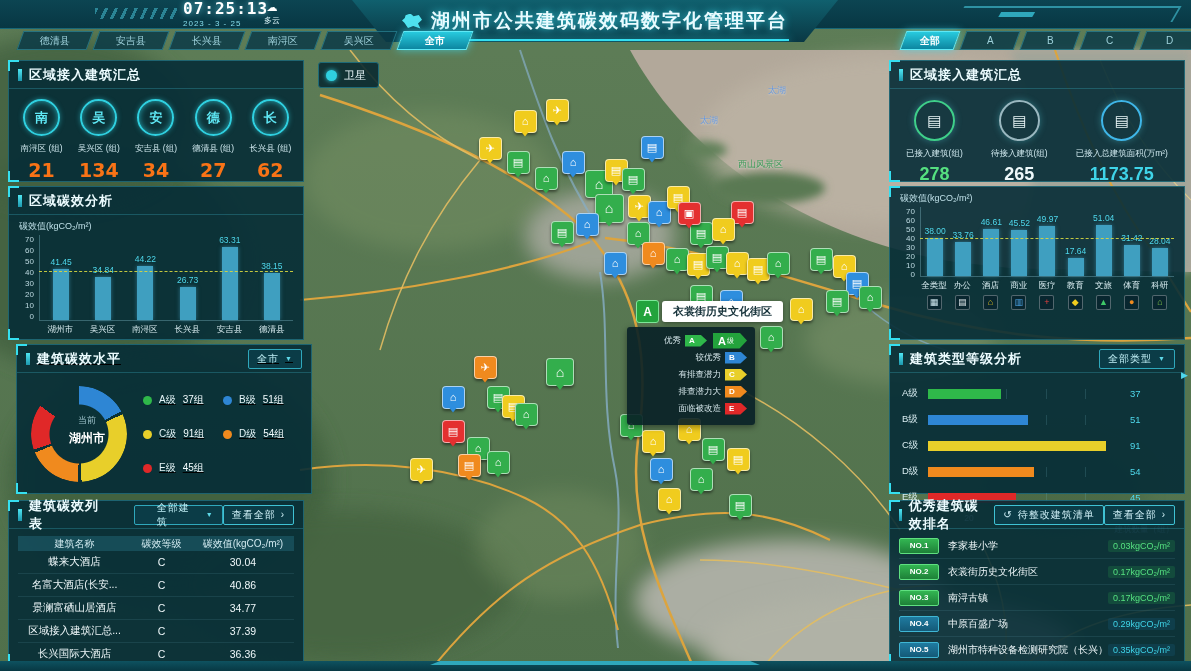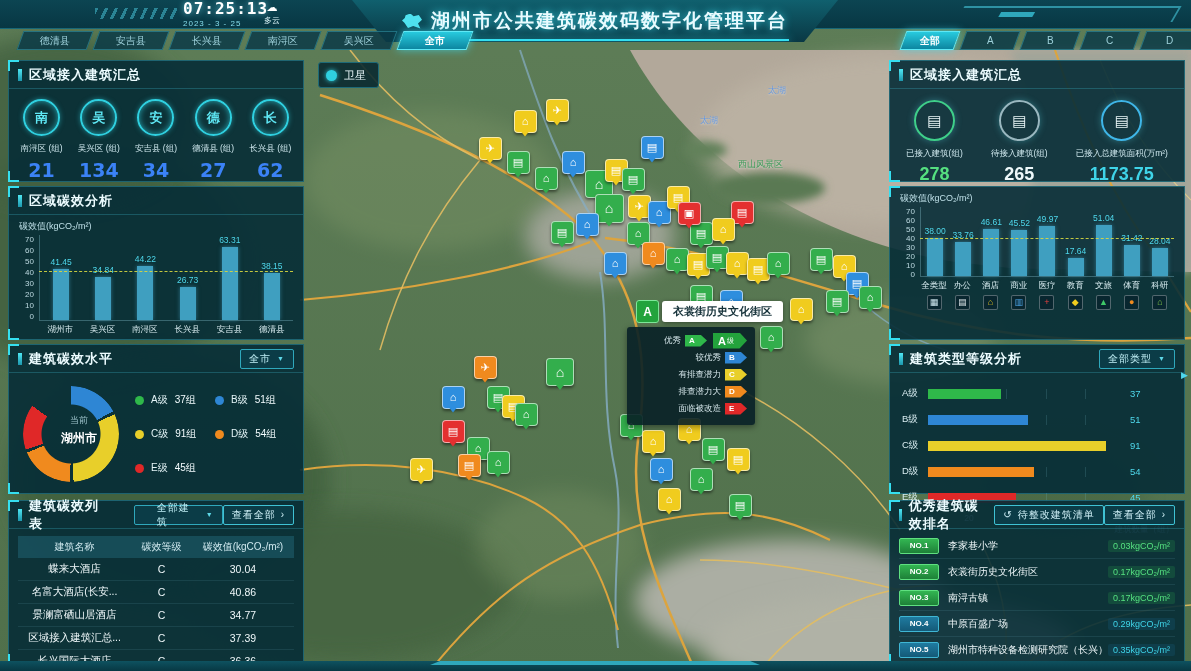--- a/index.html
+++ b/index.html
@@ -57,21 +57,21 @@
       color:#bfeef5;background:rgba(12,62,74,.85);border:1px solid #2fa8bc;border-radius:2px;cursor:pointer;}
   .dd-arrow{font-size:7px;color:#5fd8e8;}
   .btn{display:flex;align-items:center;gap:5px;height:18px;padding:0 8px;font-size:10px;font-weight:normal;color:#cdeef5;
       background:rgba(12,62,74,.85);border:1px solid #3fc2d4;border-radius:2px;cursor:pointer;white-space:nowrap;}
   
   .sum-row{display:flex;justify-content:space-around;padding:10px 4px 6px;}
   .sum-col{display:flex;flex-direction:column;align-items:center;width:56px;}
   .ring{width:33px;height:33px;border-radius:50%;border:2px solid #2fd0e0;box-shadow:0 0 6px rgba(47,208,224,.7) inset,0 0 5px rgba(47,208,224,.5);
       display:flex;align-items:center;justify-content:center;color:#5fe8f5;font-size:13px;font-weight:bold;}
   .sum-label{font-size:8.5px;color:#cfe8ee;margin-top:7px;white-space:nowrap;}
-  .sum-value{font-size:19px;font-weight:bold;color:#3b82f6;margin-top:4px;font-family:"DejaVu Sans",sans-serif;}
+  .sum-value{font-size:19px;font-weight:bold;color:#f97316;margin-top:4px;font-family:"DejaVu Sans",sans-serif;}
   
   .chart-unit{font-size:9px;color:#bfe0e8;padding:5px 0 0 10px;}
   .plot-wrap{position:relative;margin:2px 8px 0 8px;}
   .yticks{position:absolute;left:0;top:0;bottom:0;width:17px;display:flex;flex-direction:column;justify-content:space-between;
       align-items:flex-end;font-size:8px;color:#bcd9e0;}
   .plot{position:absolute;left:22px;right:2px;top:0;bottom:0;border-left:1px solid rgba(140,200,215,.35);
       border-bottom:1px solid rgba(140,200,215,.35);display:flex;align-items:flex-end;}
   .refline{position:absolute;left:22px;right:2px;border-top:1px dashed #d8d840;opacity:.9;}
   .bcol{flex:1;display:flex;flex-direction:column;align-items:center;justify-content:flex-end;height:100%;}
   .bval{font-size:8.5px;color:#4fd8ec;margin-bottom:2px;white-space:nowrap;}
@@ -89,21 +89,21 @@
   .donut-center{position:absolute;left:14px;top:10px;width:96px;height:96px;display:flex;flex-direction:column;
       align-items:center;justify-content:center;pointer-events:none;}
   .dc-top{font-size:9px;color:#9fc4cc;}
   .dc-bottom{font-size:12px;font-weight:bold;color:#fff;margin-top:3px;}
   .level-legend{flex:1;display:grid;grid-template-columns:1fr 1fr;grid-auto-rows:34px;align-items:center;margin-left:16px;}
   .lv-item{display:flex;align-items:center;gap:7px;font-size:10px;color:#e4f4f7;}
   .lv-dot{width:9px;height:9px;border-radius:50%;}
   .lv-count{color:#f4fdff;}
   
   .tbl{margin:7px 9px 0 9px;font-size:10px;}
-  .tbl-head{display:flex;background:rgba(32,98,114,.55);color:#cfe8ee;height:22px;align-items:center;}
+  .tbl-head{display:flex;background:rgba(32,98,114,.55);color:#cfe8ee;height:15px;align-items:center;}
   .tbl-row{display:flex;height:22px;align-items:center;color:#eef7f9;border-bottom:1px solid rgba(120,200,215,.12);font-size:10.5px;}
   .tc1{width:41%;text-align:center;overflow:hidden;white-space:nowrap;text-overflow:ellipsis;}
   .tc2{width:22%;text-align:center;}
   .tc3{width:37%;text-align:center;}
   
   .stat-row{display:flex;justify-content:space-around;padding:11px 2px 6px;}
   .stat-col{display:flex;flex-direction:column;align-items:center;}
   .stat-ring{width:37px;height:37px;border-radius:50%;border:2px solid;display:flex;align-items:center;justify-content:center;
       font-size:15px;color:#eaf6f8;box-shadow:0 0 7px rgba(90,220,235,.35);}
   .stat-label{font-size:8.5px;color:#cfe8ee;margin-top:7px;white-space:nowrap;}
@@ -403,21 +403,21 @@
     <div class="cats" id="region-cats">
         <span>湖州市</span>
         <span>吴兴区</span>
         <span>南浔区</span>
         <span>长兴县</span>
         <span>安吉县</span>
         <span>德清县</span>
       </div>
   </div>
 
-  <div class="panel" style="left:8px;top:344px;height:148px;">
+  <div class="panel" style="left:16px;top:344px;height:148px;text-decoration:underline;">
     <div class="ptitle">
       <span>建筑碳效水平</span>
       <span class="dropdown">
         <span>全市</span>
         <span class="dd-arrow">▼</span>
       </span>
     </div>
     <div class="level-body">
       <div class="donut" id="level-donut" style="background: conic-gradient(rgb(47, 184, 74) -50deg, rgb(47, 184, 74) -4.7482deg, transparent -4.7482deg, transparent -0.748201deg, rgb(46, 134, 212) -0.748201deg, rgb(46, 134, 212) 61.6259deg, transparent 61.6259deg, transparent 65.6259deg, rgb(232, 207, 42) 65.6259deg, rgb(232, 207, 42) 176.921deg, transparent 176.921deg, transparent 180.921deg, rgb(240, 138, 30) 180.921deg, rgb(240, 138, 30) 246.964deg, transparent 246.964deg, transparent 250.964deg, rgb(224, 40, 40) 250.964deg, rgb(224, 40, 40) 306deg, transparent 306deg, transparent 310deg);"></div>
       <div class="level-legend" id="level-legend">

